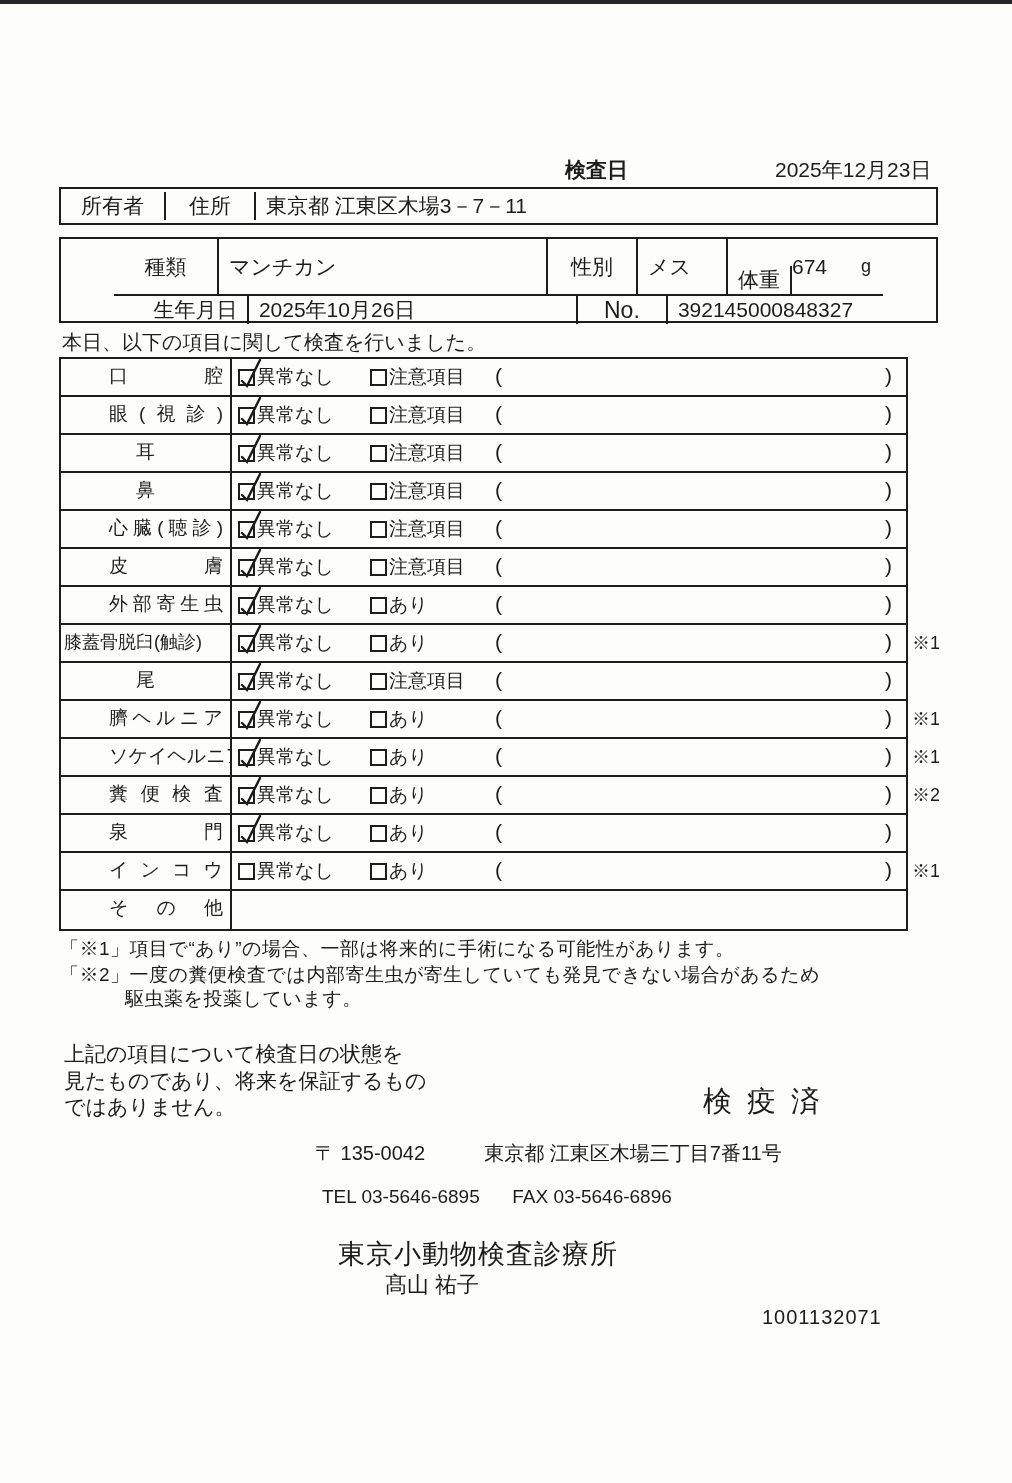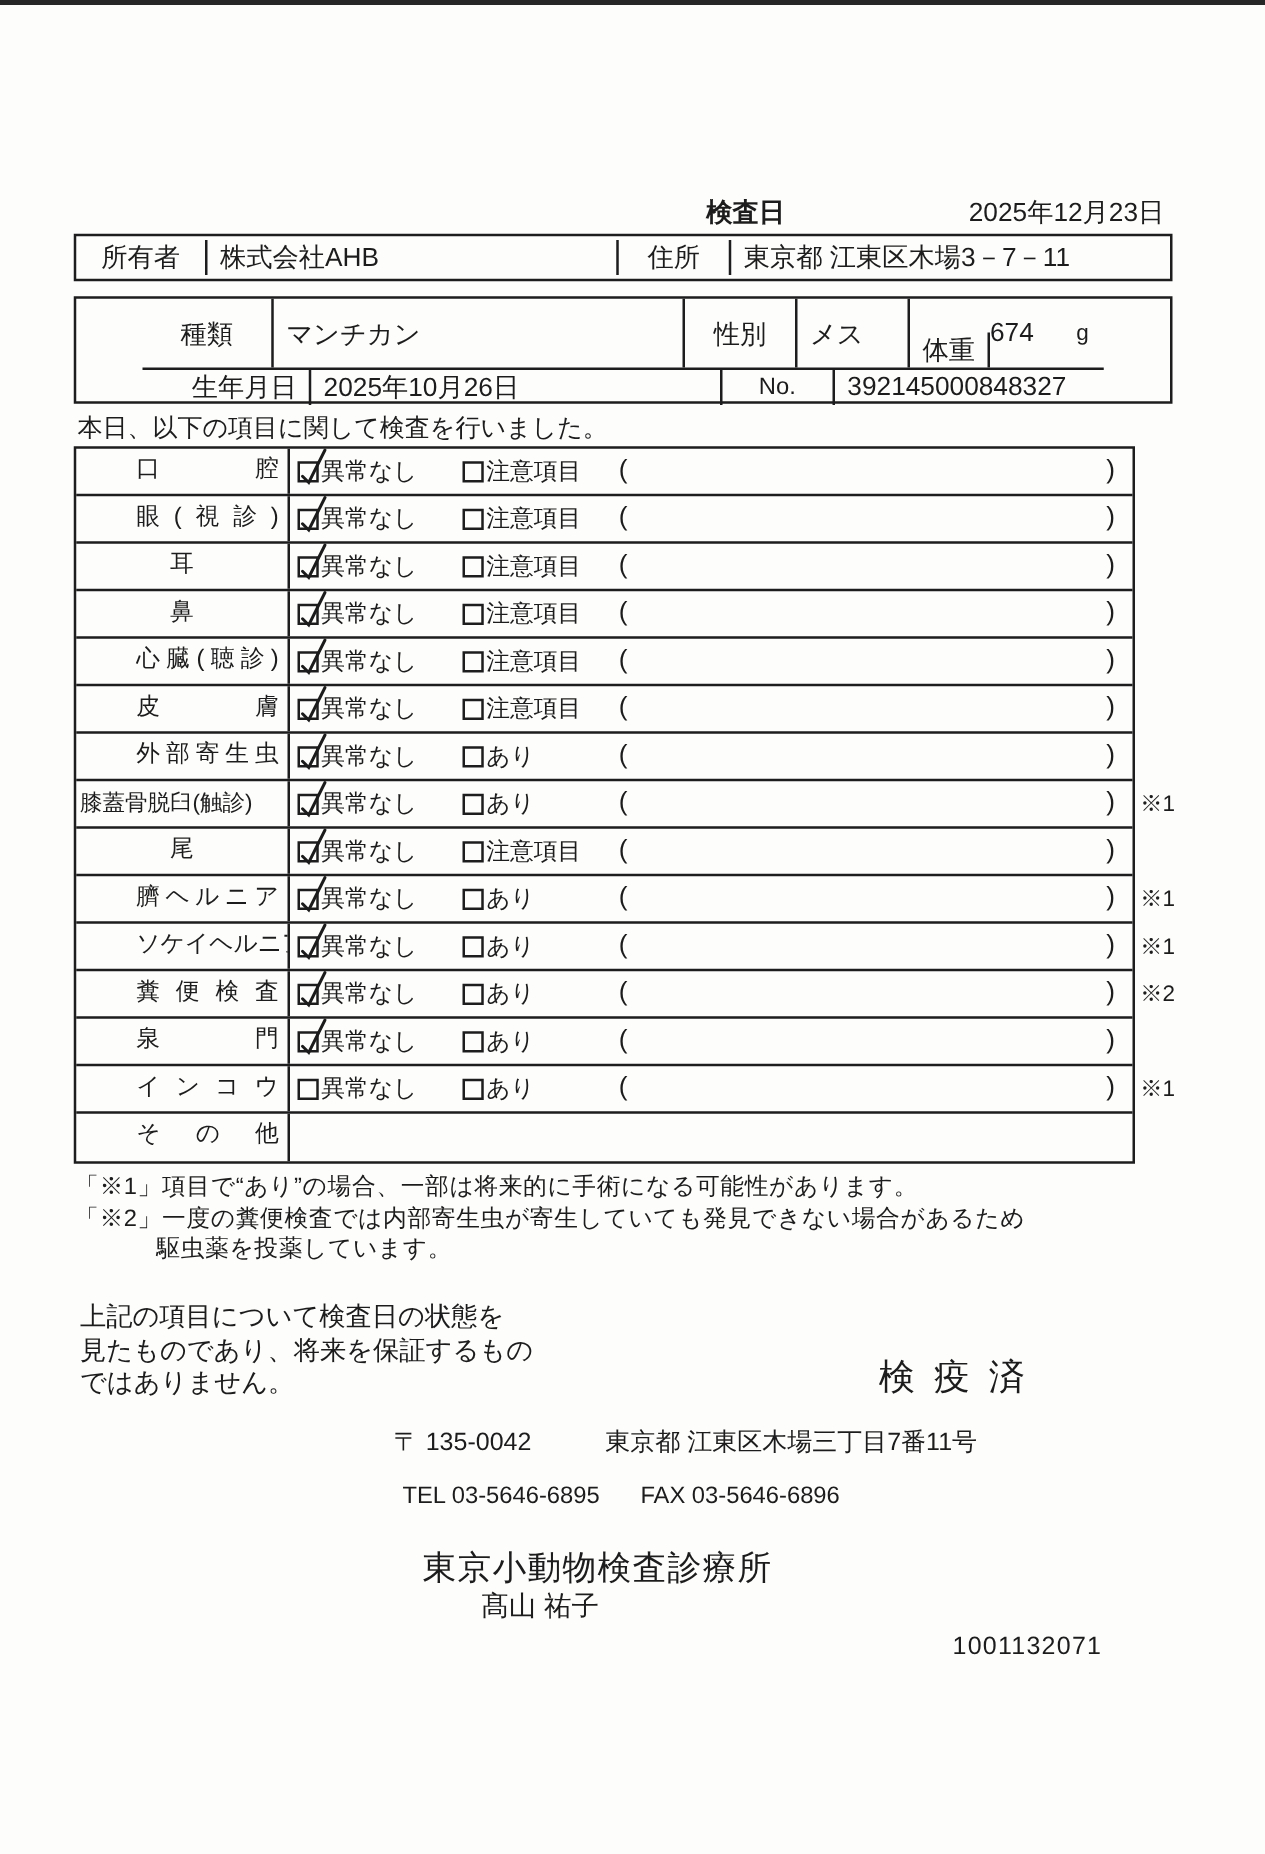--- a/index.html
+++ b/index.html
@@ -77,41 +77,40 @@
 
 <div class="page">
   <div class="abs scan-bar"></div>
 
 
   <div class="abs insp-label">検査日</div>
   <div class="abs insp-date">2025年12月23日</div>
 
   <div class="abs box owner-table">
     <div class="cell lbl rb w-lbl1">所有者</div>
-    <div class="cell val rb w-val1">株式会社AHB</div>
     <div class="cell lbl rb w-lbl2">住所</div>
     <div class="cell val w-rest">東京都 江東区木場3－7－11</div>
   </div>
 
   <div class="abs box info-table">
     <div class="info-row first">
       <div class="cell lbl rb w-lbl1">種類</div>
       <div class="cell val rb w-val1">マンチカン</div>
       <div class="cell lbl rb w-lbl2">性別</div>
       <div class="cell val rb w-sex">メス</div>
       <div class="cell lbl rb w-wlbl">体重</div>
       <div class="cell weight-cell w-rest">
         <span>674</span>
         <span style="font-size:18px;">g</span>
       </div>
     </div>
     <div class="info-row">
       <div class="cell lbl rb w-lbl1">生年月日</div>
       <div class="cell val rb w-val1">2025年10月26日</div>
-      <div class="cell lbl rb w-lbl2" style="font-size:19px;">No.</div>
+      <div class="cell lbl rb w-lbl2" style="font-size:23px;">No.</div>
       <div class="cell val w-rest">392145000848327</div>
     </div>
   </div>
 
   <div class="abs intro-line">本日、以下の項目に関して検査を行いました。</div>
 
   <div class="abs check-table">
       <div class="t-row">
         <div class="t-label align-justify">口腔</div>
         <div class="t-content">

